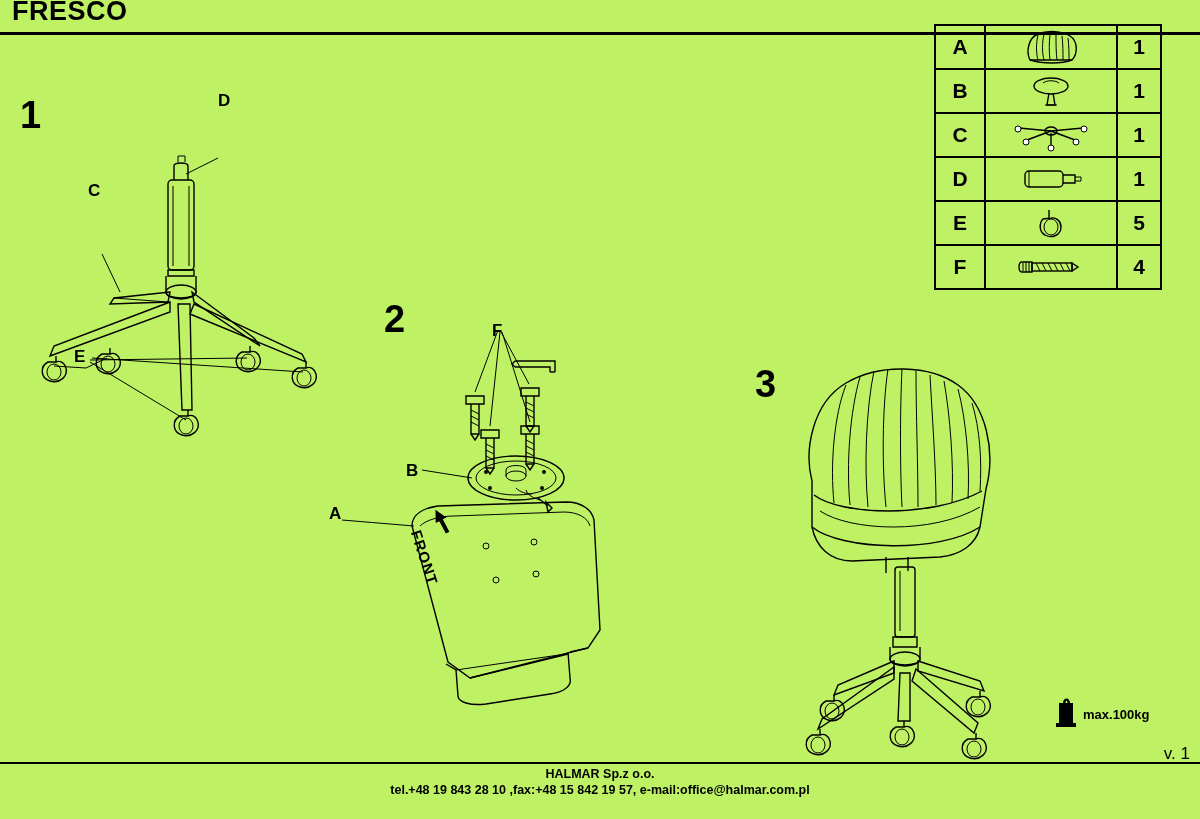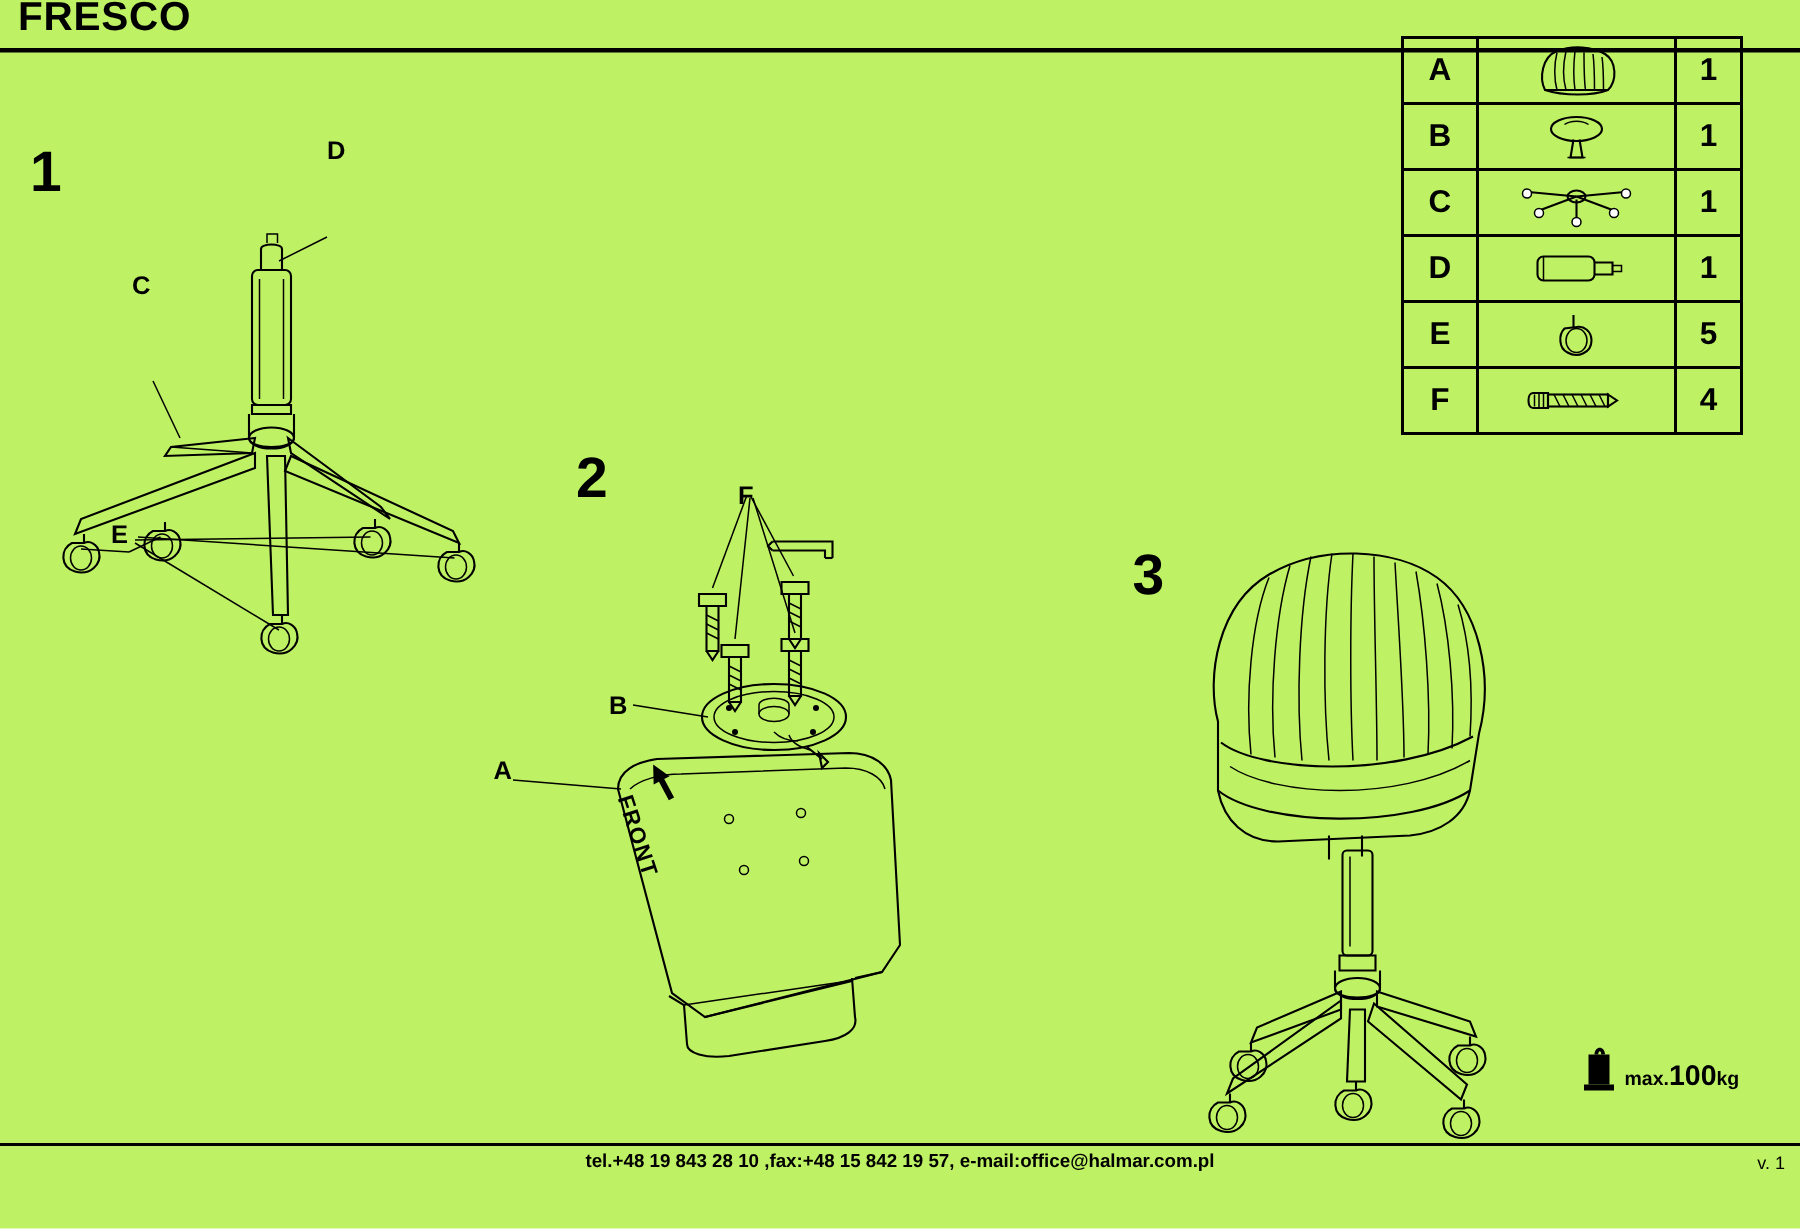--- a/index.html
+++ b/index.html
@@ -95,21 +95,21 @@
 
   .load-label {
     position: absolute;
     left: 1083px;
     top: 707px;
     font-size: 13px;
     font-weight: bold;
     letter-spacing: 0;
     white-space: nowrap;
   }
-  .load-label .big { font-size: 19px; text-align: center; }
+  .load-label .big { font-size: 13px; text-align: center; }
 
   
   .footer-rule {
     position: absolute;
     left: 0;
     top: 762px;
     width: 1200px;
     height: 2px;
     background: #000000;
   }
@@ -119,22 +119,22 @@
     top: 766px;
     width: 1200px;
     text-align: center;
     font-size: 12.5px;
     line-height: 16px;
     font-weight: bold;
   }
   .version {
     position: absolute;
     right: 10px;
-    top: 768px;
-    font-size: 12px;
+    top: 744px;
+    font-size: 17px;
   }
   svg { overflow: visible; }
   .ln { fill: none; stroke: #000; stroke-width: 1.4; }
   .ln-thin { fill: none; stroke: #000; stroke-width: 1; }
   .fillw-thin { fill: #fff; stroke: #000; stroke-width: 1; }
   .fillk { fill: #000; stroke: none; }
 </style>
 </head>
 <body>
 
@@ -470,16 +470,17 @@
       <rect class="fillk" x="1" y="28" width="20" height="4"></rect>
     </svg>
   </div>
   <div class="load-label">
     <span>max.</span><span class="big">100</span><span>kg</span>
   </div>
 
   <div class="version">v. 1</div>
   <div class="footer-rule"></div>
   <div class="footer">
+    <div>HALMAR Sp.z o.o.</div>
     <div>tel.+48 19 843 28 10 ,fax:+48 15 842 19 57, e-mail:office@halmar.com.pl</div>
   </div>
 
 </div>
 
 </body></html>

